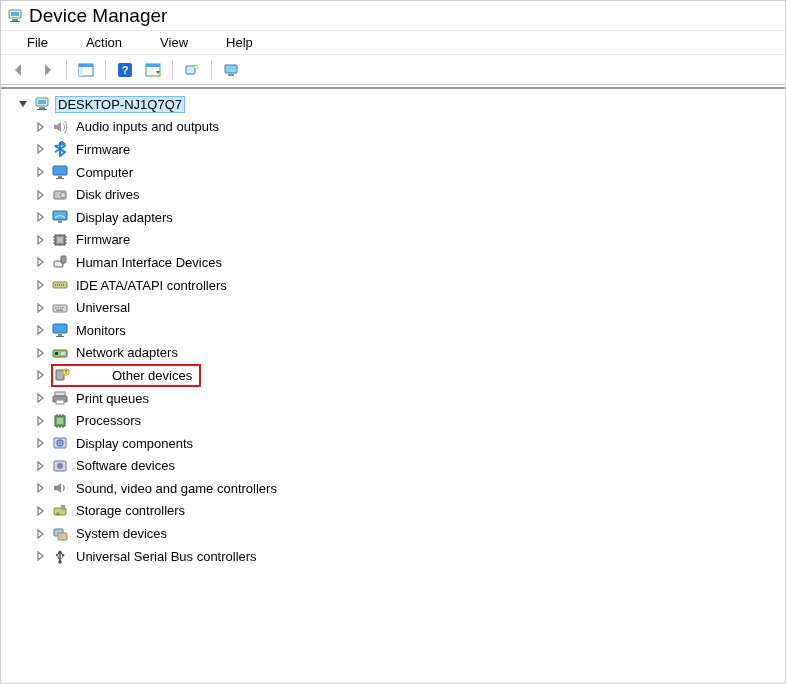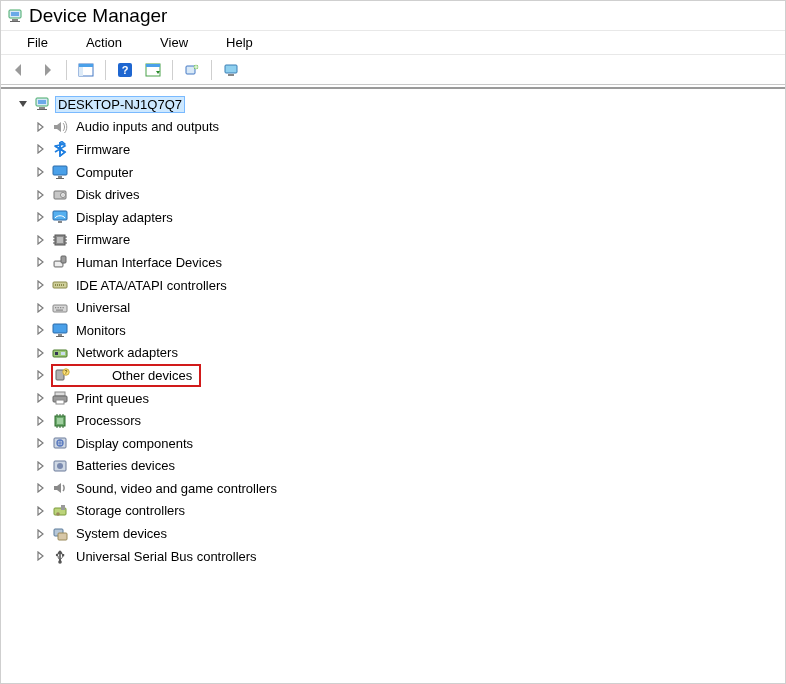--- a/index.html
+++ b/index.html
@@ -491,21 +491,21 @@
             <span class="expander">
               <svg width="10" height="10">
                 <use href="#chev-right"></use>
               </svg>
             </span>
             <span class="nic">
               <svg width="16" height="16">
                 <use href="#i-softdev"></use>
               </svg>
             </span>
-            <span class="lbl">Batteries devices</span>
+            <span class="lbl">Software devices</span>
           </div>
           <div class="node">
             <span class="expander">
               <svg width="10" height="10">
                 <use href="#chev-right"></use>
               </svg>
             </span>
             <span class="nic">
               <svg width="16" height="16">
                 <use href="#i-sound"></use>

